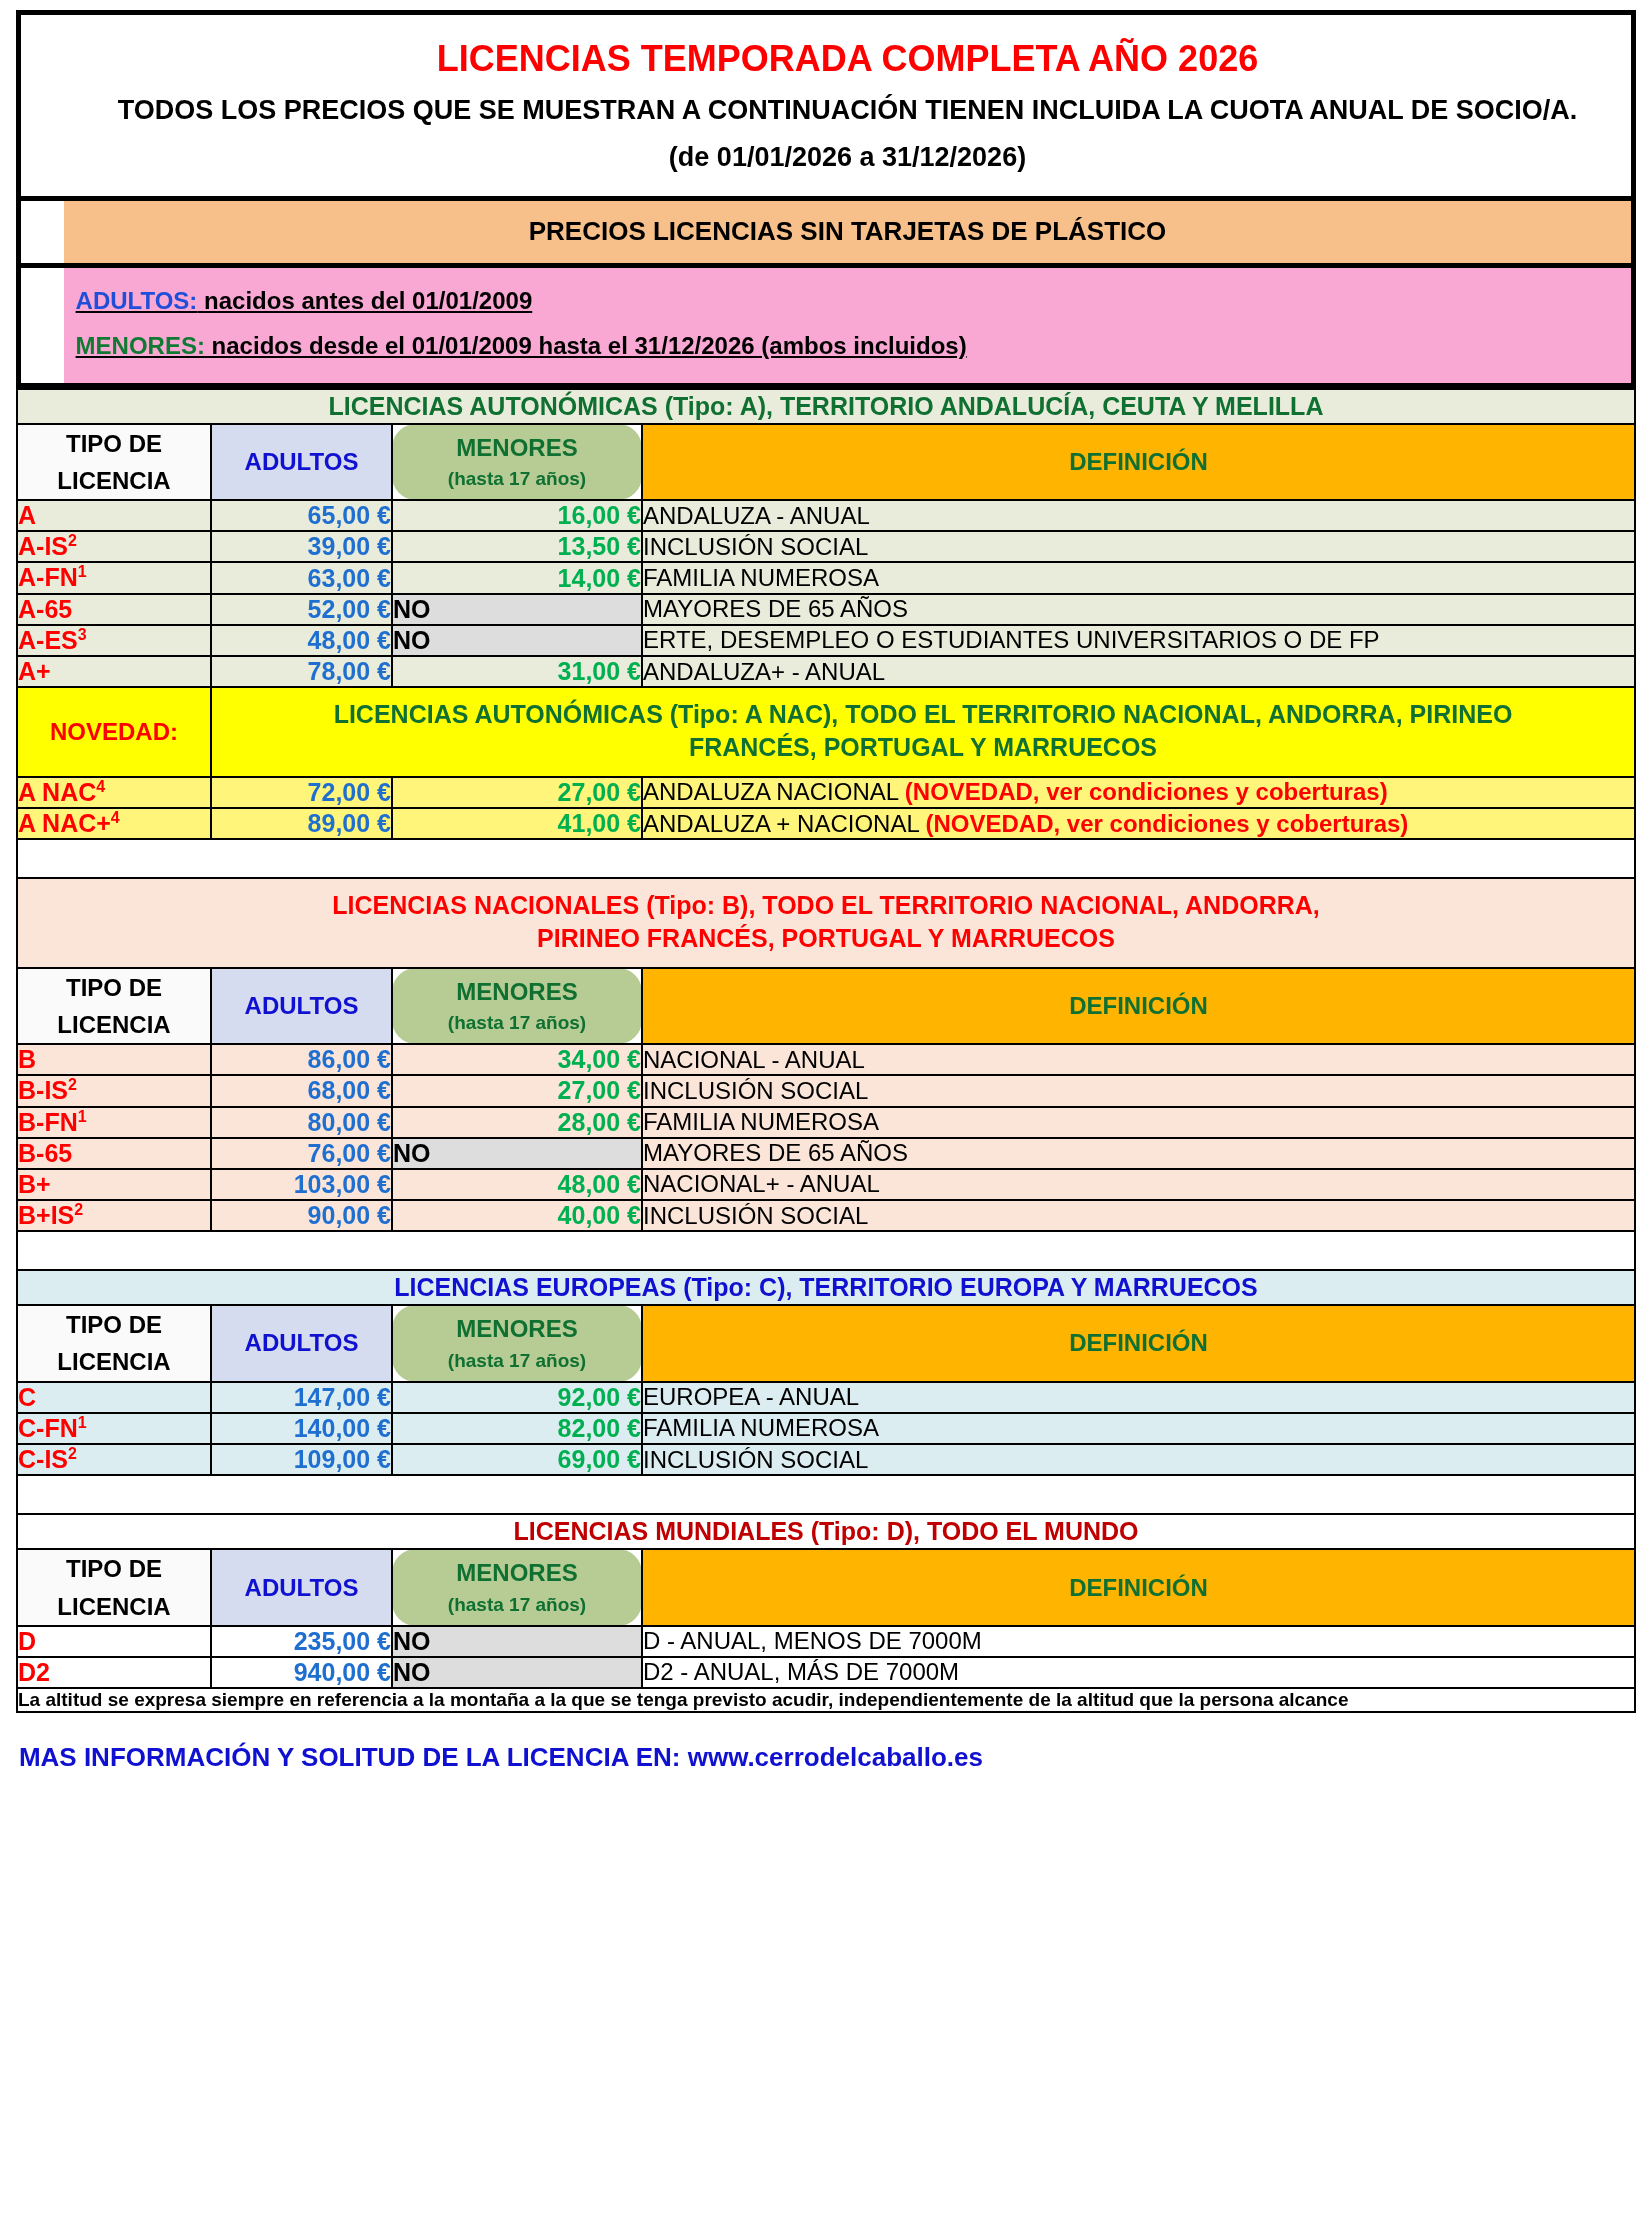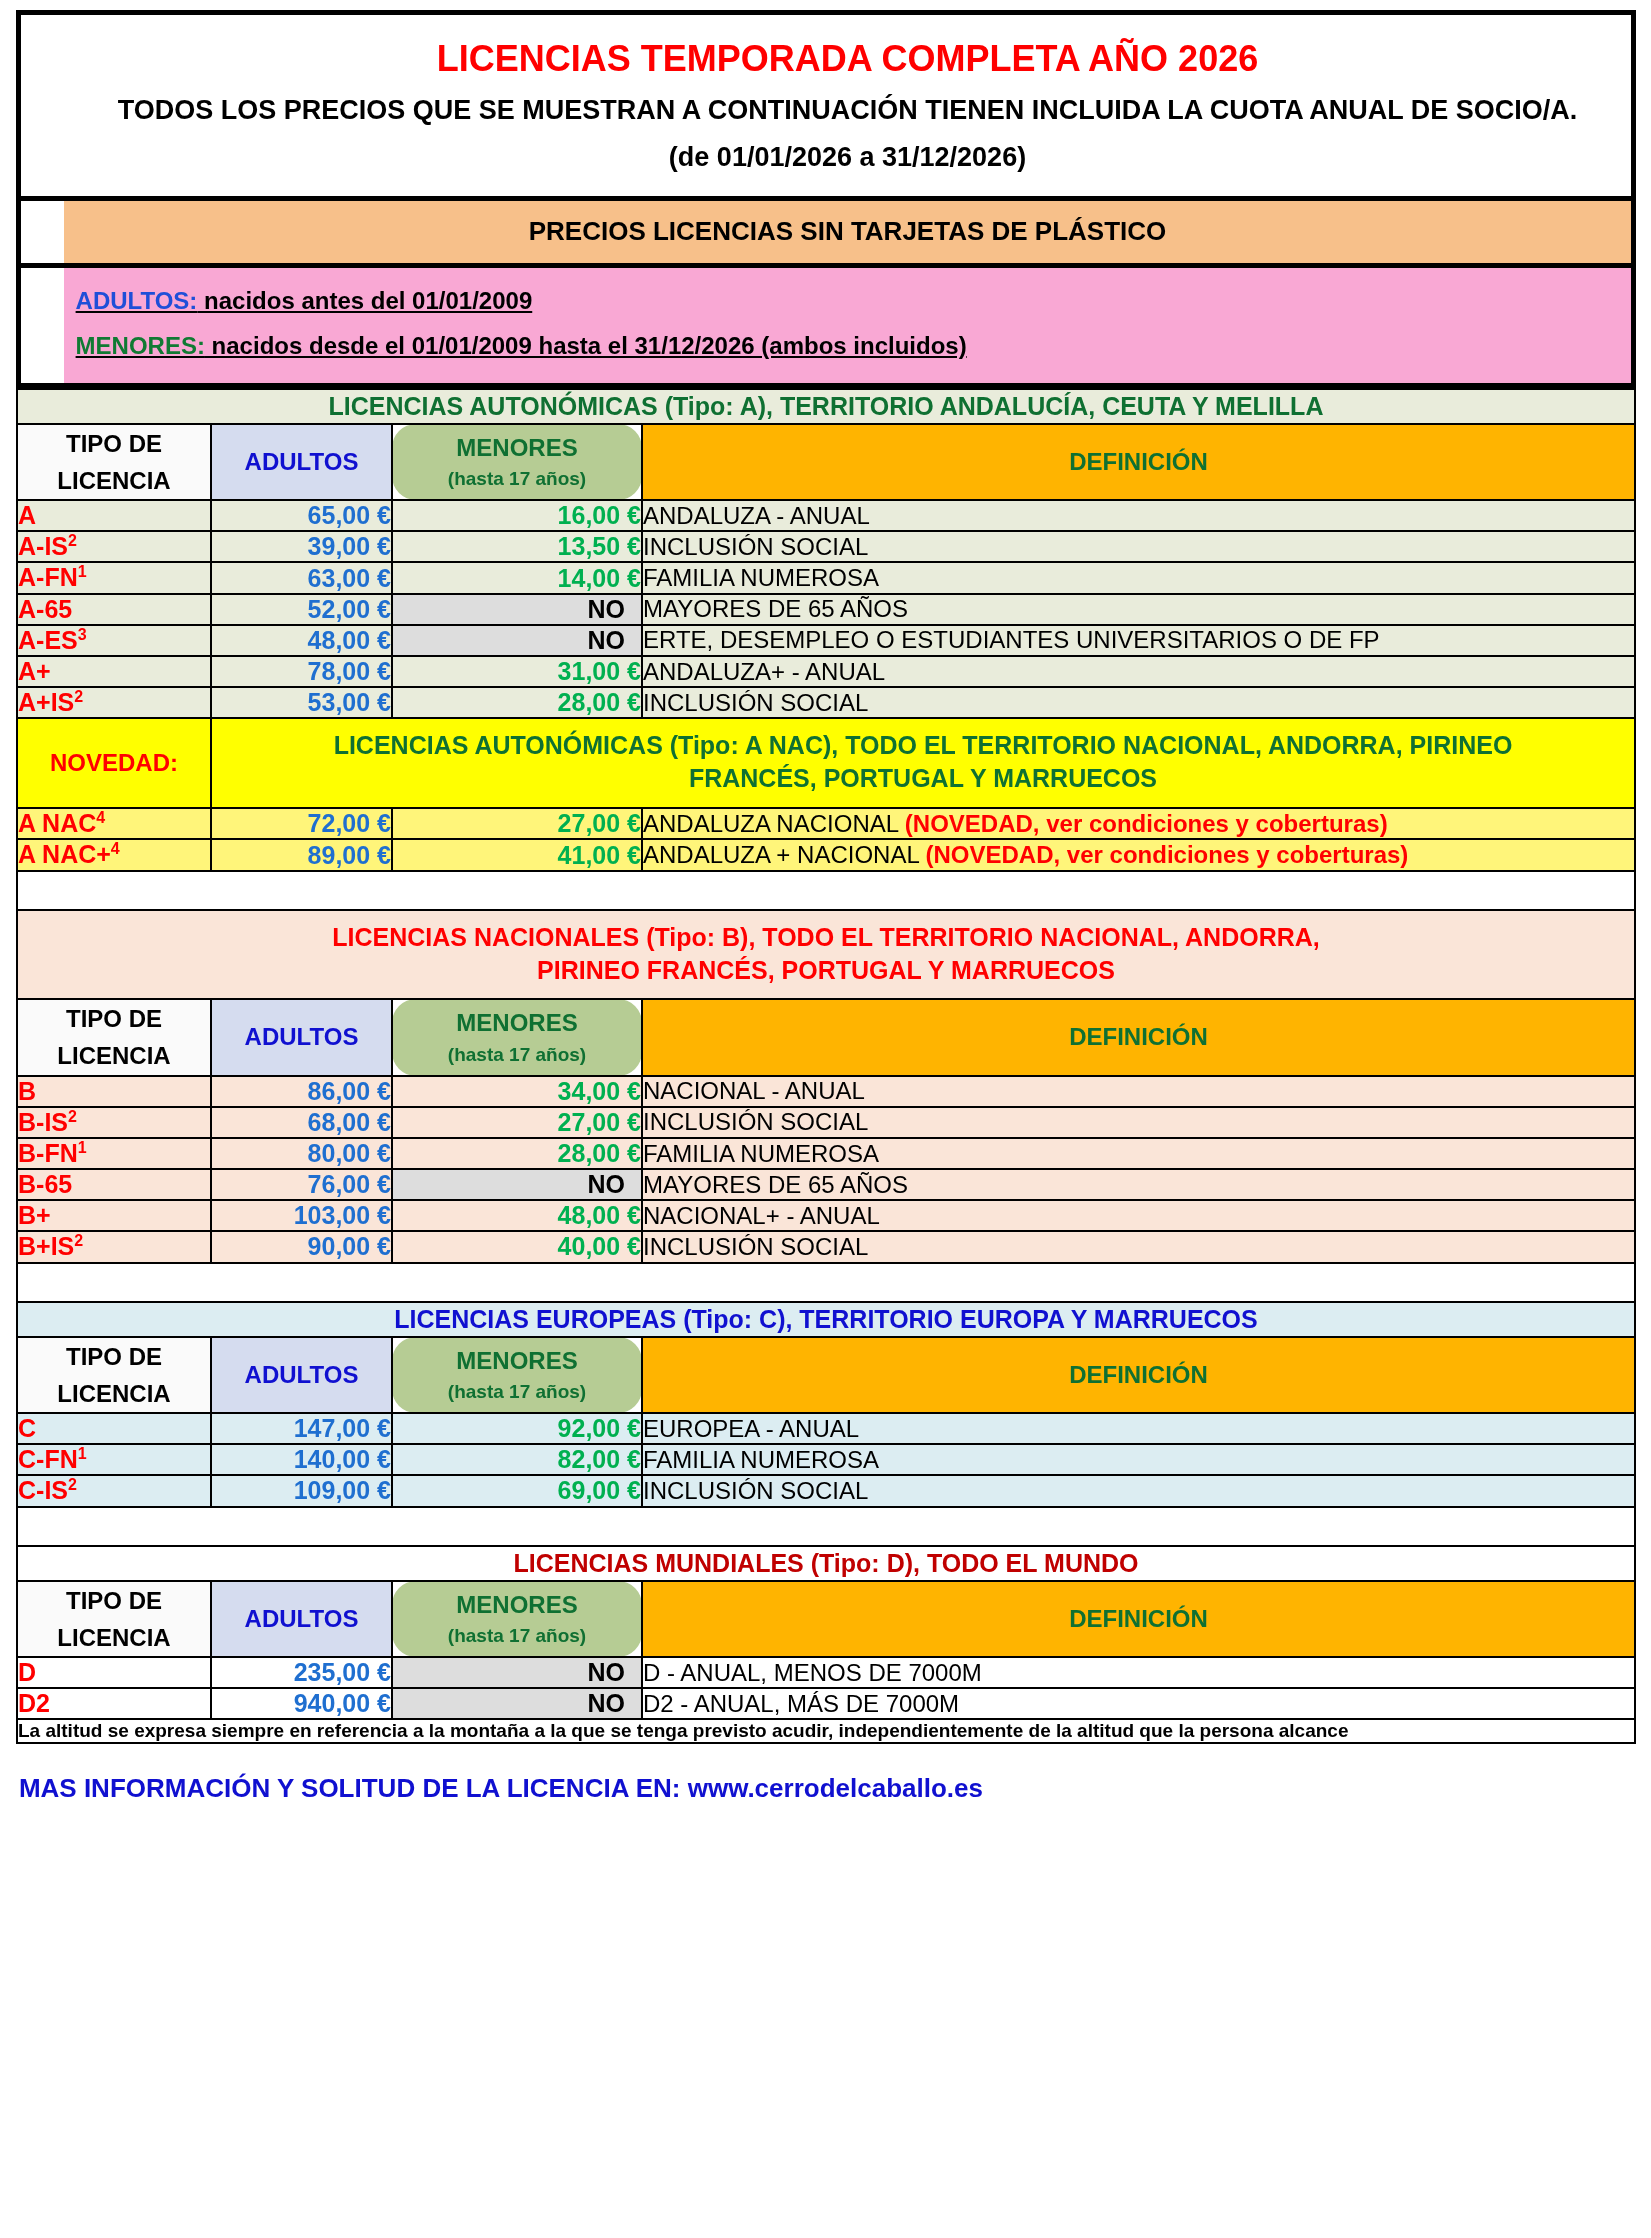--- a/index.html
+++ b/index.html
@@ -182,21 +182,21 @@
     font-size: 25px;
     font-weight: bold;
     color: #00B050;
     padding: 7.2px 5.8px 7.2px 0;
     text-align: right;
     white-space: nowrap;
   }
   .cell-menores.no {
     background: #DDDDDD;
     color: #000000;
-    text-align: right;
+    text-align: left;
     padding-right: 16px;
   }
   .cell-def {
     font-size: 24px;
     color: #000000;
     padding: 7.2px 0 7.2px 5.8px;
     text-align: left;
     white-space: nowrap;
   }
   .cell-def .hl { color: #FF0000; font-weight: bold; }
@@ -322,26 +322,20 @@
         <td class="cell-adultos">48,00 €</td>
         <td class="cell-menores no">NO</td>
         <td class="cell-def">ERTE, DESEMPLEO O ESTUDIANTES UNIVERSITARIOS O DE FP</td>
       </tr>
       <tr class="row-a">
         <td class="cell-tipo"><span>A+</span></td>
         <td class="cell-adultos">78,00 €</td>
         <td class="cell-menores">31,00 €</td>
         <td class="cell-def">ANDALUZA+ - ANUAL</td>
       </tr>
-      <tr class="row-a">
-        <td class="cell-tipo"><span>A+IS</span><sup>2</sup></td>
-        <td class="cell-adultos">53,00 €</td>
-        <td class="cell-menores">28,00 €</td>
-        <td class="cell-def">INCLUSIÓN SOCIAL</td>
-      </tr>
 
       <tr>
         <td class="novedad-cell">NOVEDAD:</td>
         <td colspan="3" class="sec-title sec-anac two-line">
           <span>LICENCIAS AUTONÓMICAS (Tipo: A NAC), TODO EL TERRITORIO NACIONAL, ANDORRA, PIRINEO</span><br>
           <span>FRANCÉS, PORTUGAL Y MARRUECOS</span>
         </td>
       </tr>
       <tr class="row-an">
         <td class="cell-tipo"><span>A NAC</span><sup>4</sup></td>

